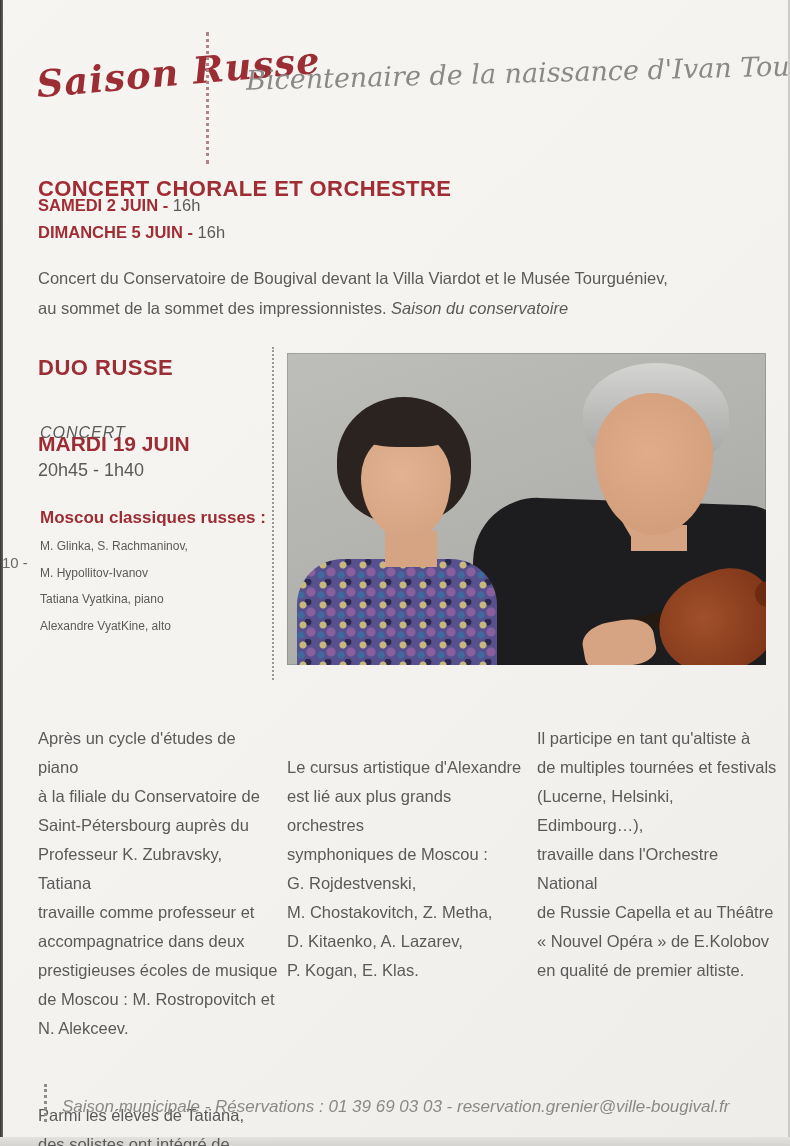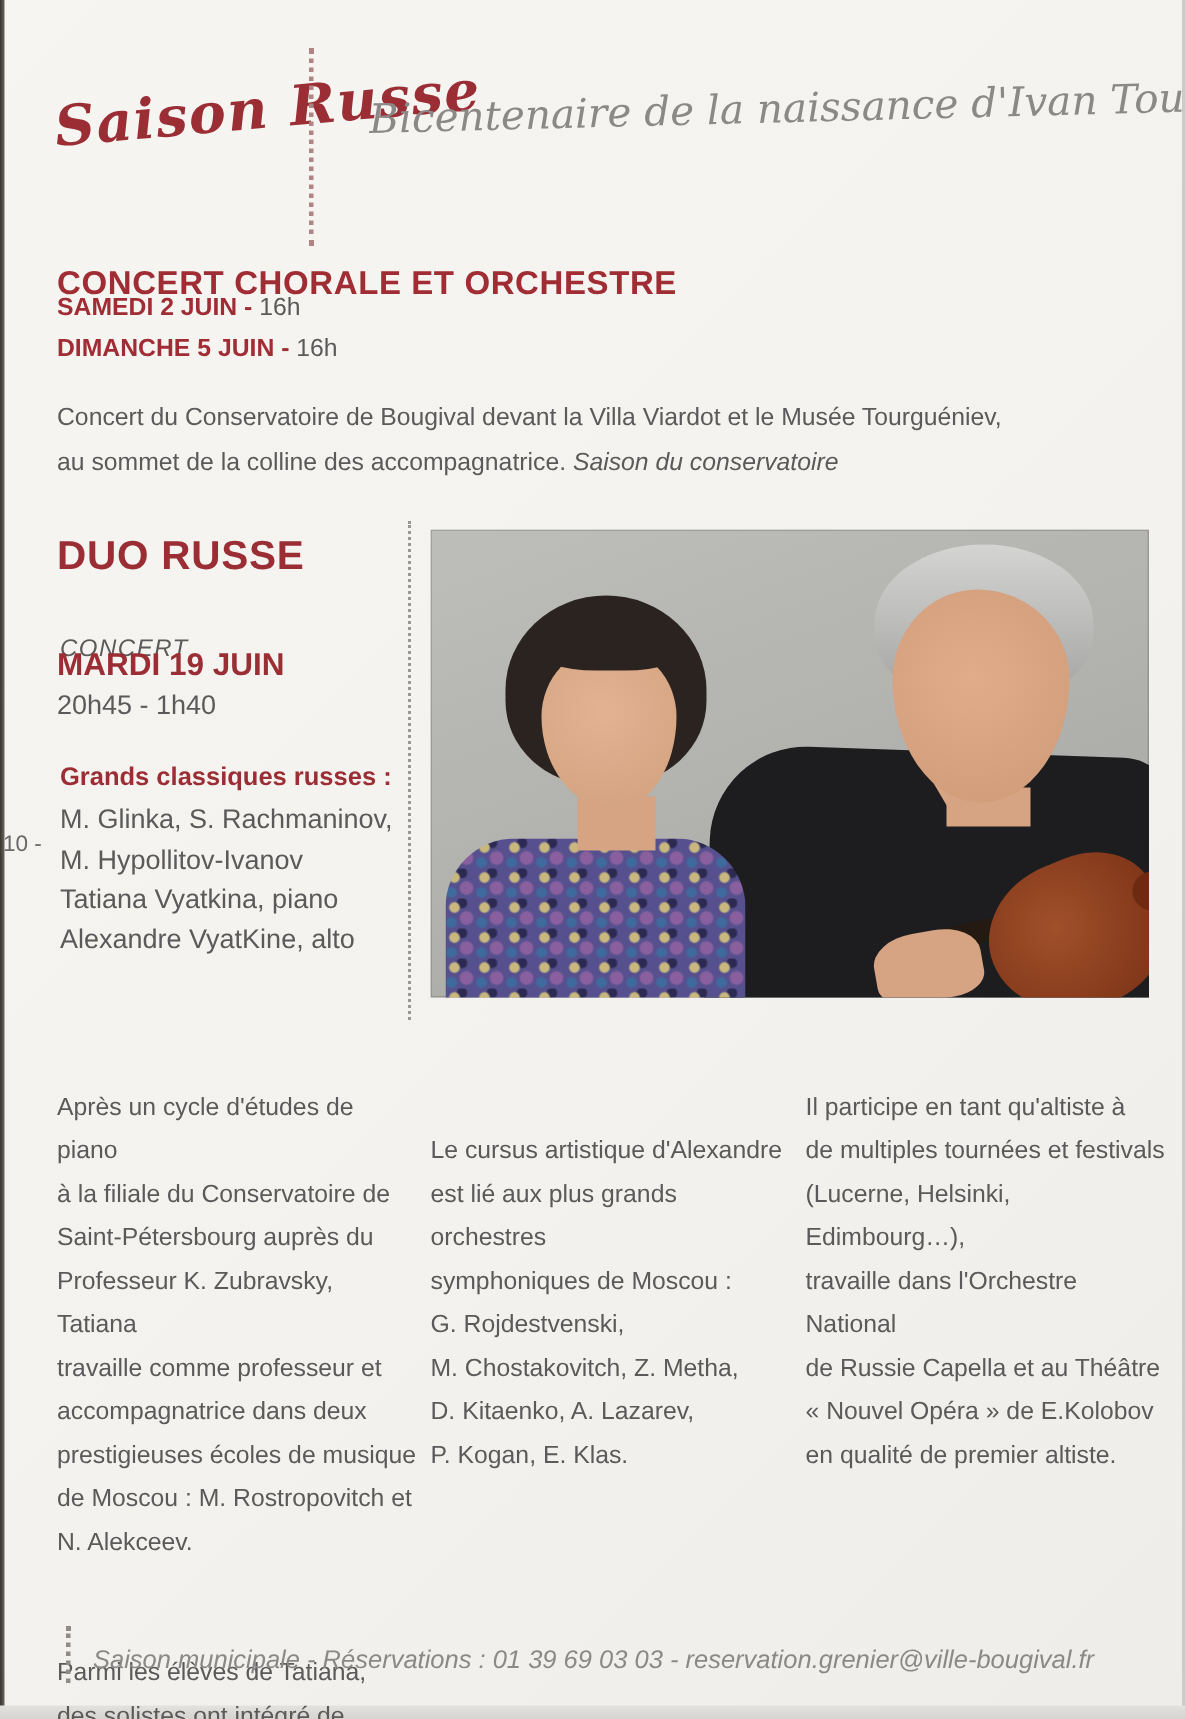--- a/index.html
+++ b/index.html
@@ -24,26 +24,26 @@
     font-size:27px;color:#8b8987;transform:rotate(-1.5deg);white-space:nowrap;
   }
   
   .title1{left:38px;top:142px;font-size:22px;font-weight:bold;color:#a02c34;letter-spacing:.4px;margin-top:34px;}
   .dates{left:38px;top:192px;font-size:16.5px;line-height:27px;}
   .date-label{font-weight:bold;color:#a02c34;}
   .date-time{color:#5a5a5a;}
   .desc{left:38px;top:263px;font-size:16.5px;line-height:30px;color:#5a5a5a;}
   .desc .it{font-style:italic;}
   
-  .duo-title{left:38px;top:355px;font-size:27px;font-weight:bold;color:#9b2d35;letter-spacing:.5px;text-align:right;}
+  .duo-title{left:38px;top:355px;font-size:22px;font-weight:bold;color:#9b2d35;letter-spacing:.5px;text-align:right;}
   .duo-sub{left:40px;top:390px;font-size:16px;font-style:italic;color:#5a5a5a;letter-spacing:1px;margin-top:34px;}
   .duo-date{left:38px;top:432px;font-size:21px;font-weight:bold;color:#9b2d35;}
   .duo-time{left:38px;top:460px;font-size:18px;color:#5a5a5a;}
   .program-title{left:40px;top:508px;font-size:17px;font-weight:bold;color:#9b2d35;}
-  .program{left:40px;top:533px;font-size:18px;line-height:26.5px;color:#5a5a5a;white-space:pre-line;}
+  .program{left:40px;top:533px;font-size:12px;line-height:26.5px;color:#5a5a5a;white-space:pre-line;}
   .page-num{left:2px;top:554px;font-size:15px;color:#6a6a6a;}
   .photo-divider{left:272px;top:347px;height:333px;border-left:2px dotted #9a9794;}
   
   .photo{left:287px;top:353px;width:479px;height:312px;overflow:hidden;
     background:linear-gradient(160deg,#bdbdba 0%,#b2b2af 50%,#a5a5a2 100%);
     box-shadow:inset 0 0 0 1px rgba(0,0,0,.15);}
   .photo *{position:absolute;}
   .w-hair{left:50px;top:44px;width:134px;height:126px;background:#2a2320;border-radius:52% 52% 46% 46%;}
   .w-face{left:74px;top:78px;width:90px;height:108px;background:radial-gradient(circle at 45% 40%,#e2b292,#d2a07e);border-radius:50% 50% 46% 54%/44% 44% 58% 58%;}
   .w-bang{left:70px;top:60px;width:100px;height:34px;background:#2a2320;border-radius:50% 50% 40% 40%;}
@@ -89,28 +89,28 @@
     <span class="date-label">SAMEDI 2 JUIN -</span>
     <span class="date-time">16h</span>
   </div>
   <div>
     <span class="date-label">DIMANCHE 5 JUIN -</span>
     <span class="date-time">16h</span>
   </div>
 </div>
 <div class="abs desc">
   <div>Concert du Conservatoire de Bougival devant la Villa Viardot et le Musée Tourguéniev,</div>
-  <div><span>au sommet de la colline des accompagnatrice. </span><span class="it">Saison du conservatoire</span></div>
+  <div><span>au sommet de la sommet des impressionnistes. </span><span class="it">Saison du conservatoire</span></div>
 </div>
 
 <div class="abs duo-title">DUO RUSSE</div>
 <div class="abs duo-sub">CONCERT</div>
 <div class="abs duo-date">MARDI 19 JUIN</div>
 <div class="abs duo-time">20h45 - 1h40</div>
-<div class="abs program-title">Grands classiques russes :</div>
+<div class="abs program-title">Moscou classiques russes :</div>
 <div class="abs program">M. Glinka, S. Rachmaninov,
 M. Hypollitov-Ivanov
 Tatiana Vyatkina, piano
 Alexandre VyatKine, alto</div>
 <div class="abs page-num">10 -</div>
 
 <div class="abs photo-divider"></div>
 <div class="abs photo">
   <div class="m-body"></div>
   <div class="m-vneck"></div>

